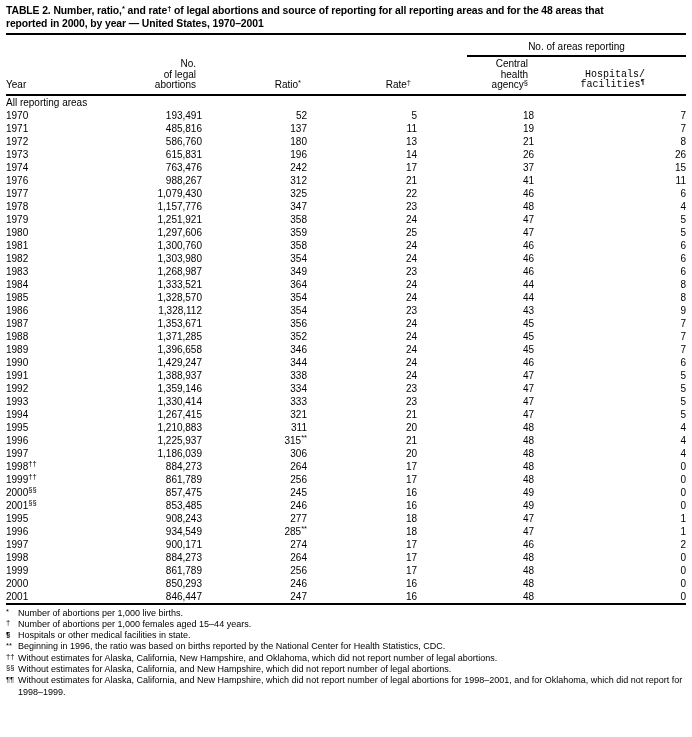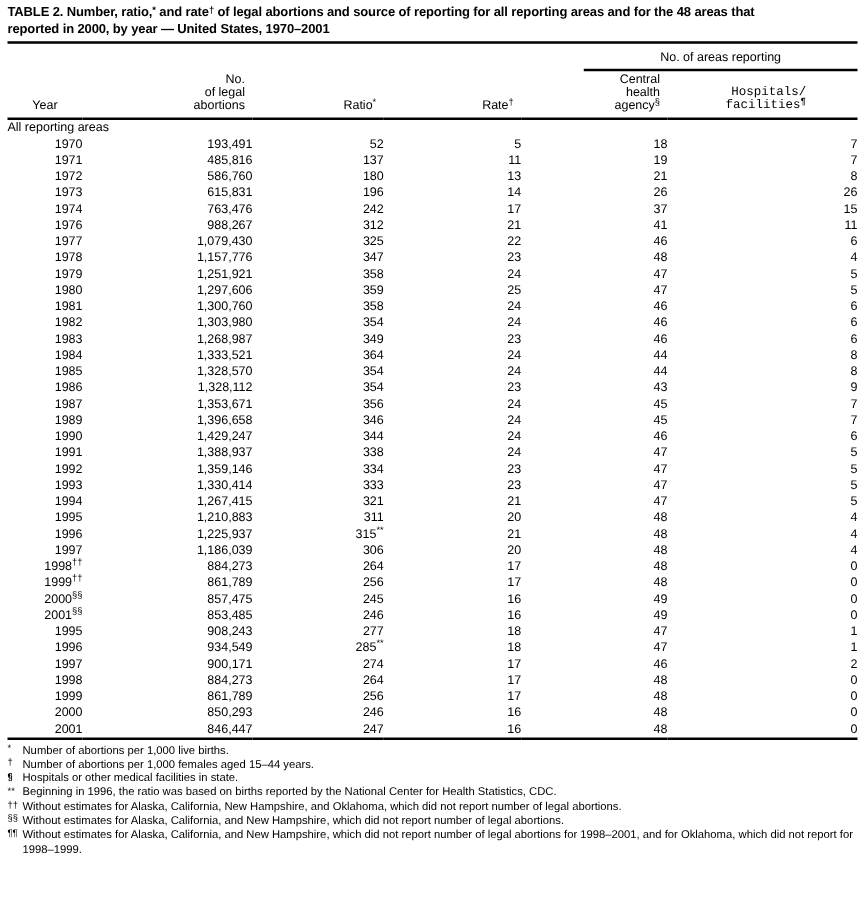--- a/index.html
+++ b/index.html
@@ -39,31 +39,31 @@
     border-bottom: 2px solid #000;
     padding-bottom: 2px;
   }
   .colhead-row th {
     border-bottom: 2.5px solid #000;
     padding-bottom: 3px;
     padding-top: 2px;
     font-size: 10px;
     line-height: 10.5px;
   }
-  .h-year { text-align: center; }
+  .h-year { text-align: left; }
   .h-num  { text-align: right; padding-right: 6px !important; }
   .h-last { padding-right: 41px !important; font-family: Liberation Mono, monospace; }
 
   tbody td {
     font-size: 10px;
     line-height: 13px;
     height: 13px;
     white-space: nowrap;
   }
-  .c-year { text-align: right; }
+  .c-year { text-align: left; }
   .c-num  { text-align: right; padding-right: 6px; }
   .c-last { padding-right: 41px; }
   .section-label { font-weight: bold; }
   tbody tr:last-child td { border-bottom: 2.5px solid #000; }
 
   sup {
     font-size: 7.5px;
     line-height: 0;
     vertical-align: baseline;
     position: relative;
@@ -249,20 +249,28 @@
         </tr>
         <tr>
           <td class="c-year">1987</td>
           <td class="c-num">1,353,671</td>
           <td class="c-num">356</td>
           <td class="c-num">24</td>
           <td class="c-num">45</td>
           <td class="c-num c-last">7</td>
         </tr>
         <tr>
+          <td class="c-year">1988</td>
+          <td class="c-num">1,371,285</td>
+          <td class="c-num">352</td>
+          <td class="c-num">24</td>
+          <td class="c-num">45</td>
+          <td class="c-num c-last">7</td>
+        </tr>
+        <tr>
           <td class="c-year">1989</td>
           <td class="c-num">1,396,658</td>
           <td class="c-num">346</td>
           <td class="c-num">24</td>
           <td class="c-num">45</td>
           <td class="c-num c-last">7</td>
         </tr>
         <tr>
           <td class="c-year">1990</td>
           <td class="c-num">1,429,247</td>

